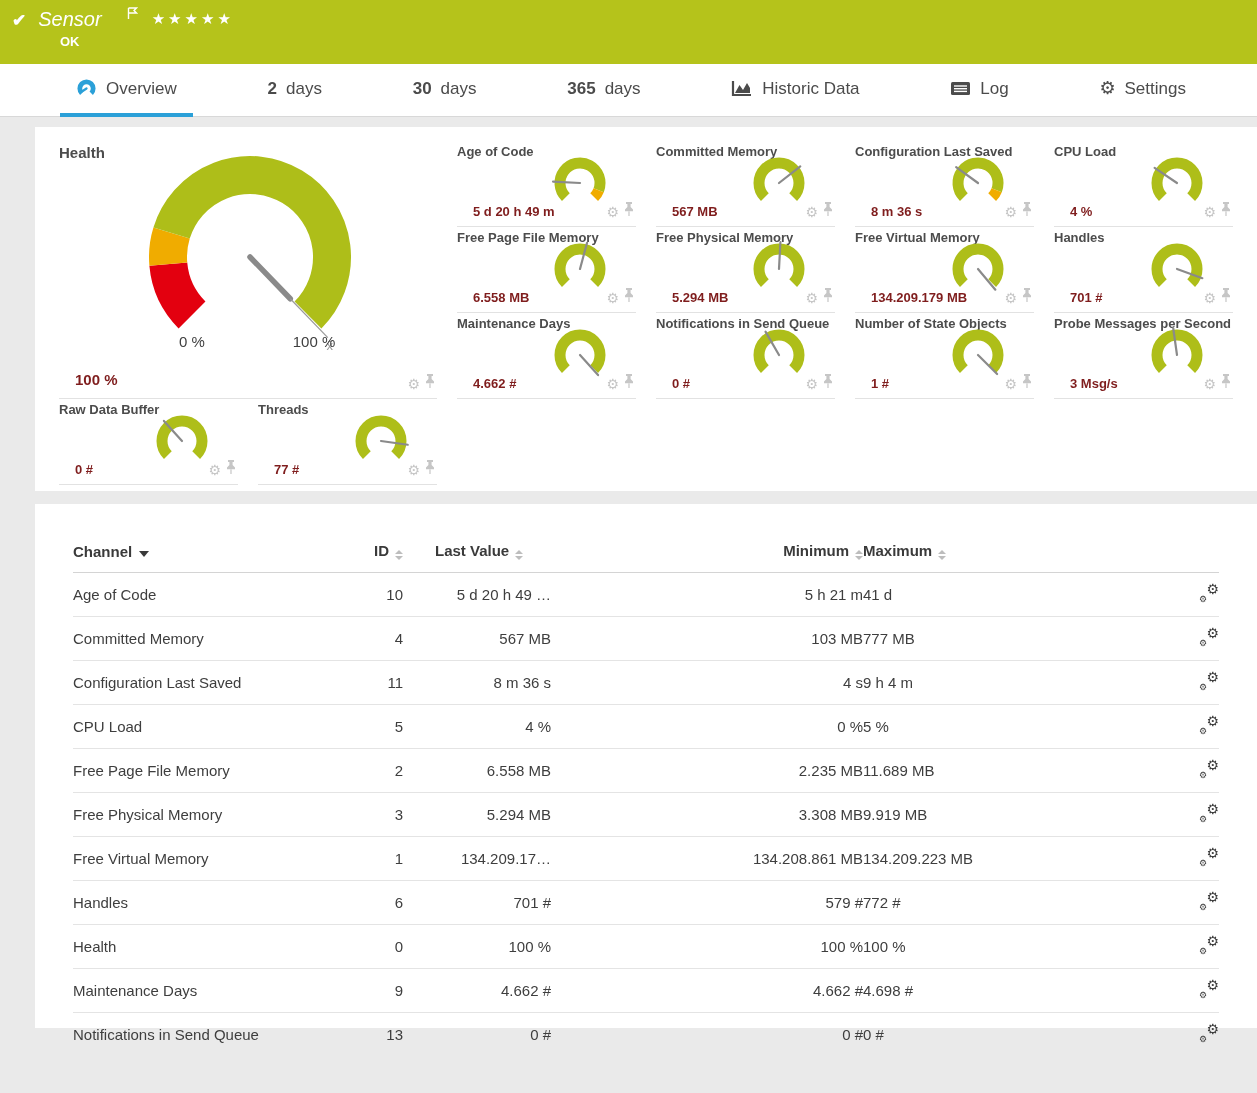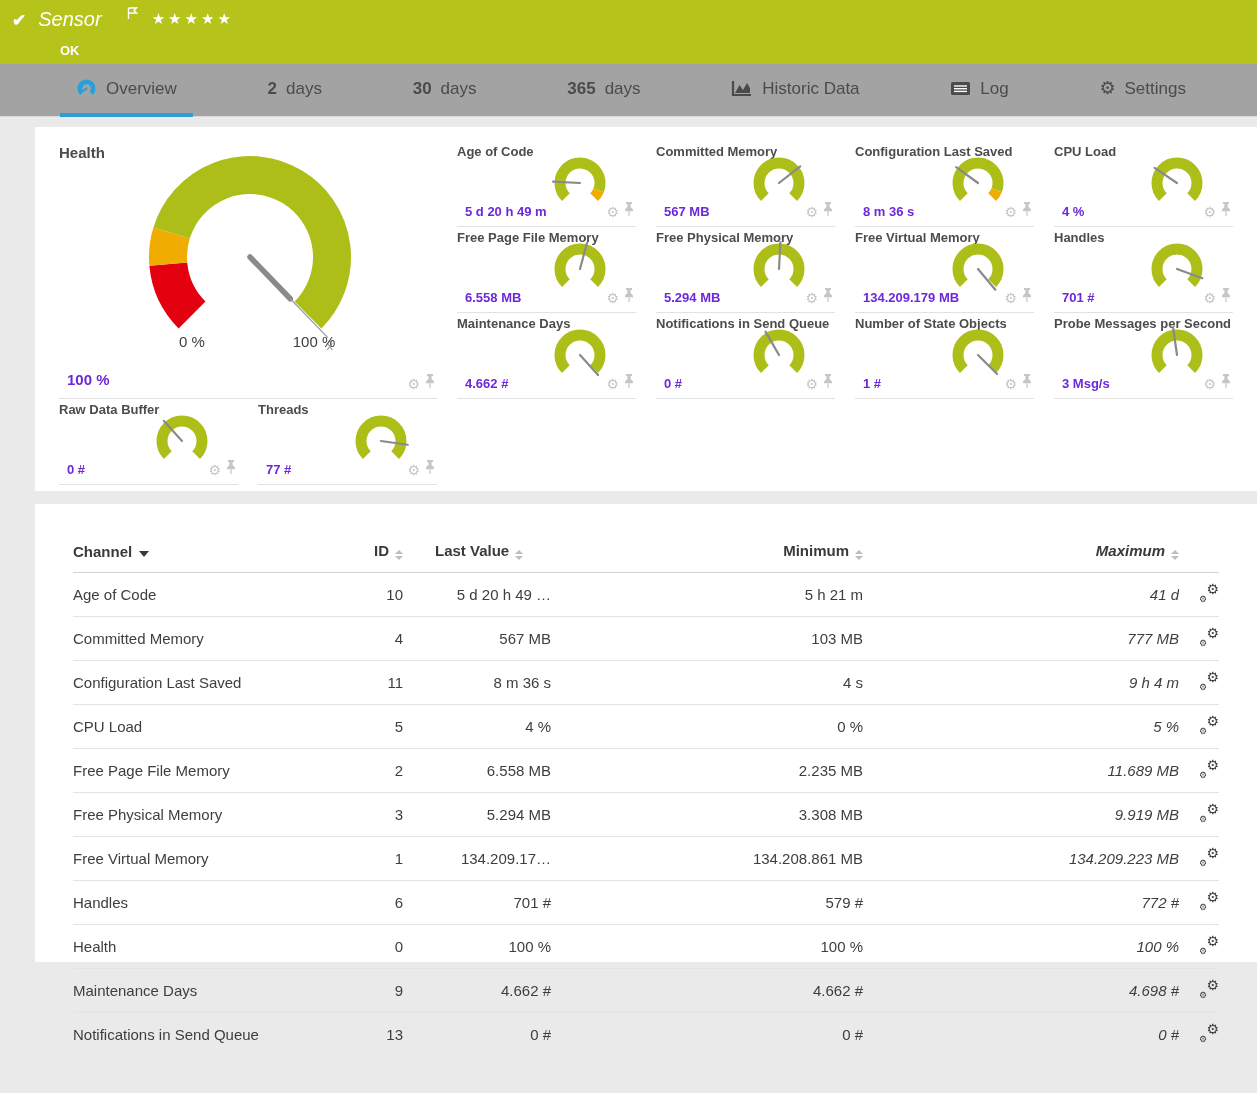--- a/index.html
+++ b/index.html
@@ -7,61 +7,61 @@
     font-family: "Liberation Sans", sans-serif; background: #eaeaea; }
 
   
   .hdr { height: 64px; background: #b5c31b; color: #fff; padding: 8px 14px 0 12px; }
   .hdr-row1 { display: flex; align-items: baseline; }
   .hdr-check { font-size: 17px; font-weight: bold; margin-right: 12px; }
   .hdr-sensor { font-style: italic; font-size: 20px; margin-right: 20px; }
   .hdr-title { font-weight: bold; font-size: 20px; }
   .hdr-flag { margin: 0 14px 0 5px; position: relative; top: -6px; }
   .hdr-stars { font-size: 15px; letter-spacing: 3px; position: relative; top: -2px; cursor: pointer; }
-  .hdr-status { font-size: 13px; font-weight: bold; margin: 12px 0 0 48px; }
+  .hdr-status { font-size: 13px; font-weight: bold; margin: 3px 0 0 48px; }
 
   
-  .tabbar { height: 53px; background: #a3a3a3; border-bottom: 1px solid #d8d8d8;
+  .tabbar { height: 53px; background: #ffffff; border-bottom: 1px solid #d8d8d8;
     display: flex; align-items: stretch; justify-content: space-between; padding: 0 55px 0 60px; }
   .tab { display: flex; align-items: center; gap: 9px; font-size: 17px; color: #4b4b4b;
     cursor: pointer; border-bottom: 4px solid transparent; padding: 0 16px; margin-bottom: -1px; }
   .tab.active { border-bottom-color: #2ba0d8; }
   .tab .b { font-weight: bold; }
   .tab svg { display: block; }
   .gear-glyph { font-size: 18px; line-height: 1; }
 
   
   .card { background: #fff; margin-left: 35px; width: 1222px; }
   .card-gauges { margin-top: 10px; padding: 14px 14px 6px 14px; }
-  .card-table { margin-top: 13px; padding: 28px 54px 0 38px; height: 458px; }
+  .card-table { margin-top: 13px; padding: 28px 54px 0 38px; height: 524px; }
 
   .ggrid { display: grid; grid-template-columns: repeat(6, 1fr); grid-auto-rows: 86px; }
   .gcell { position: relative; margin: 0 10px; border-bottom: 1px solid #e2e2e2; }
   .gcell-health { grid-column: 1 / 3; grid-row: 1 / 4; }
   .glabel { position: absolute; top: 3px; left: 0; font-size: 13px; font-weight: bold; color: #4c4c4c; white-space: nowrap; }
-  .gvalue { position: absolute; bottom: 7px; left: 8px; font-size: 13px; font-weight: bold; color: #6d28d9; white-space: nowrap; }
+  .gvalue { position: absolute; bottom: 7px; left: 16px; font-size: 13px; font-weight: bold; color: #7f1d1d; white-space: nowrap; }
   .gicons { position: absolute; bottom: 5px; right: 2px; display: flex; align-items: center; gap: 5px; color: #c6c6c6; }
   .gicons .gear-glyph { font-size: 14px; cursor: pointer; color: #c6c6c6; }
   .gsvg { position: absolute; top: 12px; right: 24px; }
 
   .gcell-health .glabel { font-size: 15px; }
   .gcell-health .gvalue { font-size: 15px; bottom: 10px; }
   .bigwrap { position: absolute; top: 14px; right: 22px; width: 320px; height: 205px; }
   .axis-label { position: absolute; top: 178px; font-size: 15px; color: #3f3f3f; transform: translateX(-50%); white-space: nowrap; }
 
   
   table { width: 100%; border-collapse: collapse; font-size: 15px; color: #3e3e3e; table-layout: fixed; }
   th { font-weight: bold; color: #3a3a3a; padding: 10px 0 12px 0; white-space: nowrap; cursor: pointer; }
   td { padding: 11px 0; border-top: 1px solid #e4e4e4; white-space: nowrap; overflow: hidden; }
   thead th { border-bottom: 1px solid #d4d4d4; }
   .col-ch { width: 252px; text-align: left; }
   .col-id { width: 78px; text-align: right; }
   .col-lv { width: 148px; text-align: right; }
   .col-min { width: 312px; text-align: right; }
-  .col-max { width: 316px; text-align: right; font-style: italic; }
+  .col-max { width: 316px; text-align: left; }
   .col-act { width: 40px; text-align: right; }
   th.col-lv { text-align: left; padding-left: 32px; }
   .sort-desc { display: inline-block; width: 0; height: 0; margin-left: 7px;
     border-left: 5px solid transparent; border-right: 5px solid transparent; border-top: 6px solid #3a3a3a; }
   .sort-both { display: inline-flex; flex-direction: column; gap: 2px; margin-left: 6px; vertical-align: 2px; }
   .sort-both i { display:block; width: 0; height: 0; border-left: 4px solid transparent; border-right: 4px solid transparent; }
   .sort-both .up { border-bottom: 4px solid #bdbdbd; }
   .sort-both .dn { border-top: 4px solid #bdbdbd; }
   .row-gears { position: relative; display: inline-block; width: 20px; height: 18px; cursor: pointer; color: #3c3c3c; }
   .row-gears .g1 { position: absolute; right: 0; top: -3px; font-size: 14px; }

